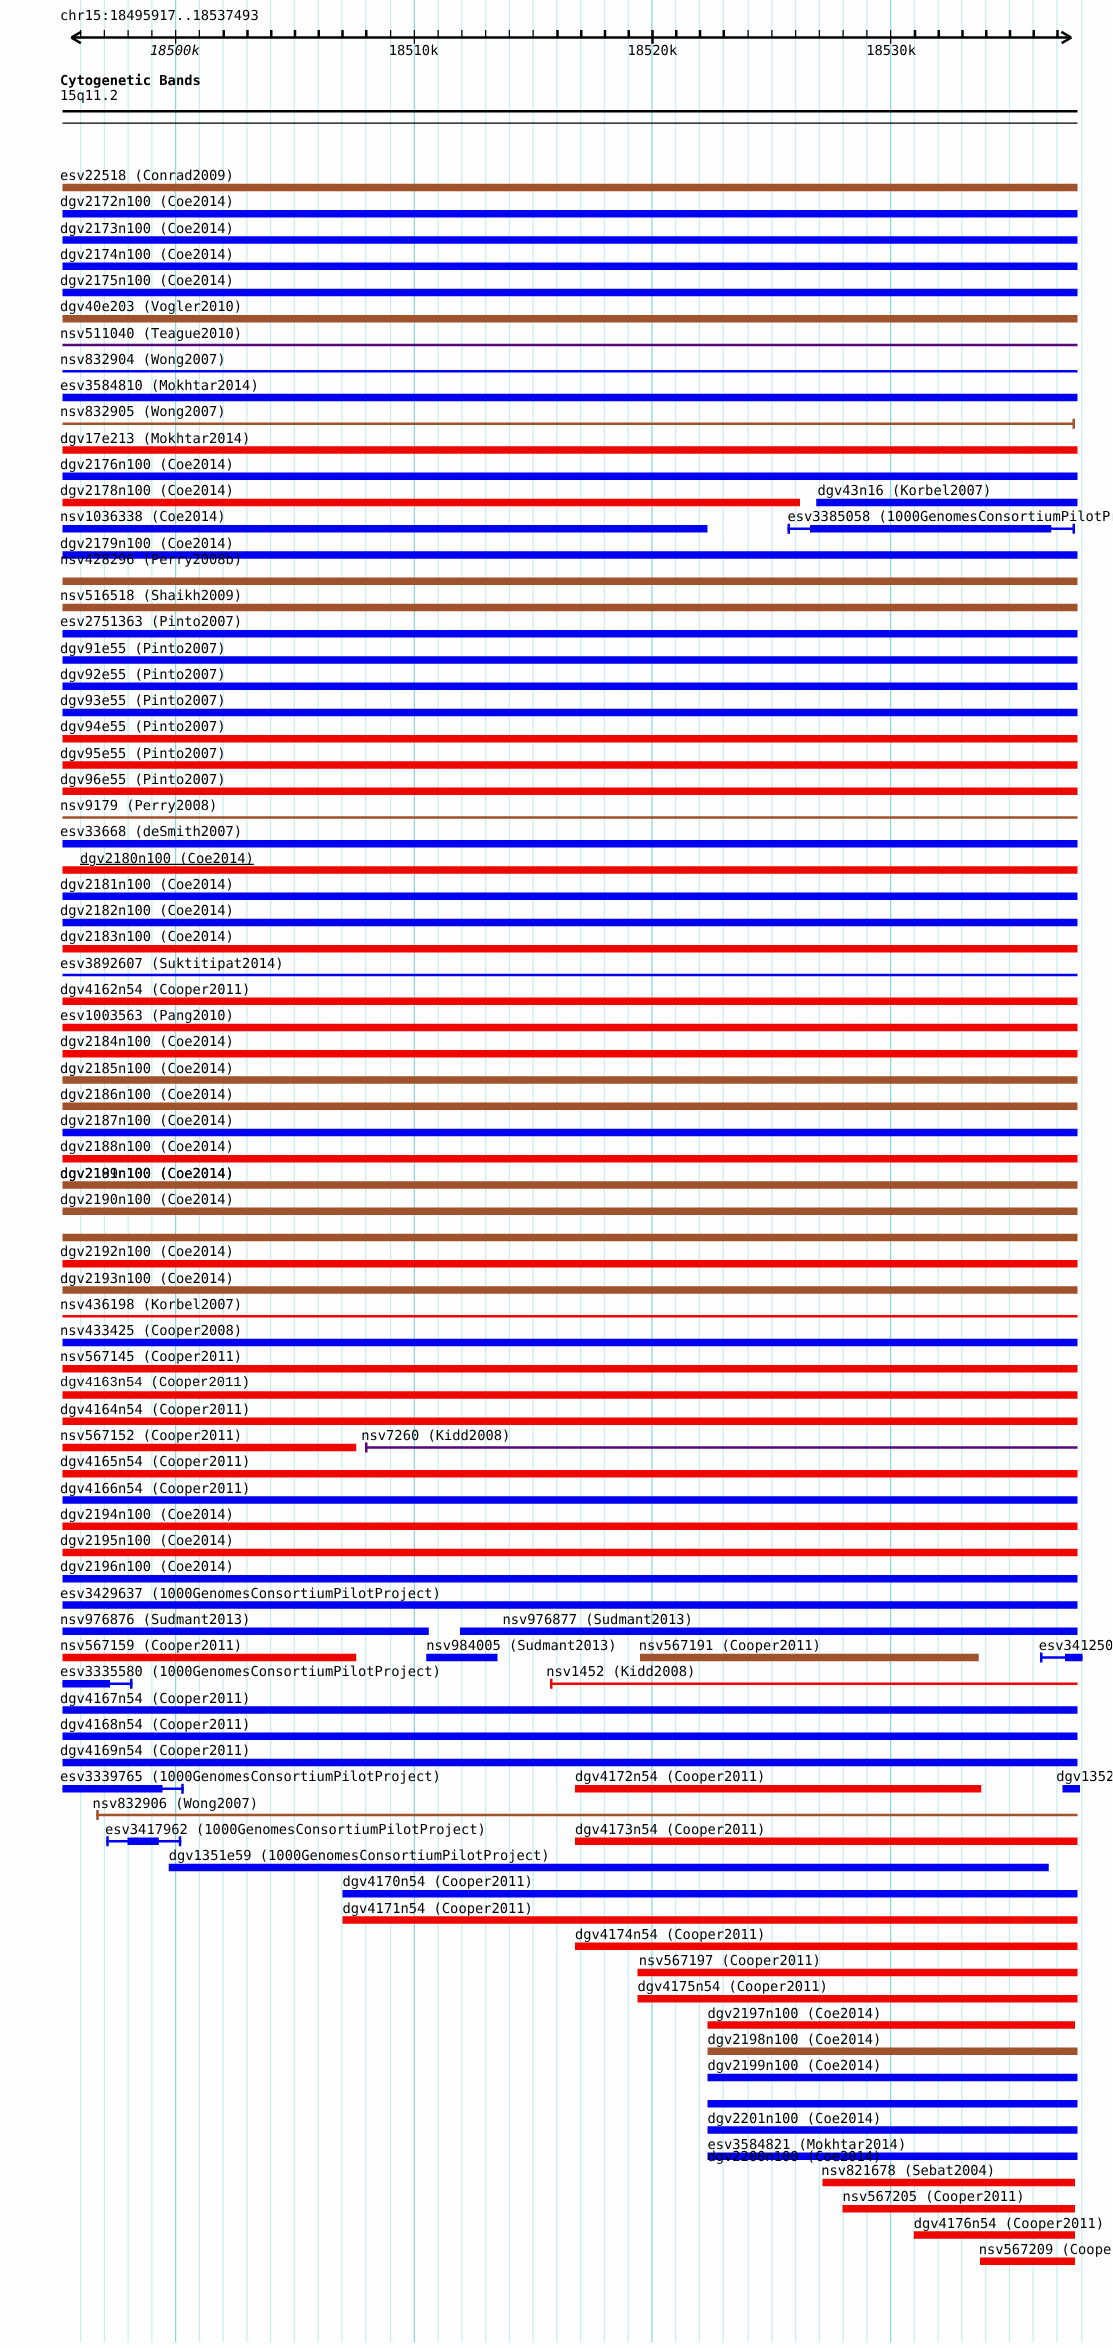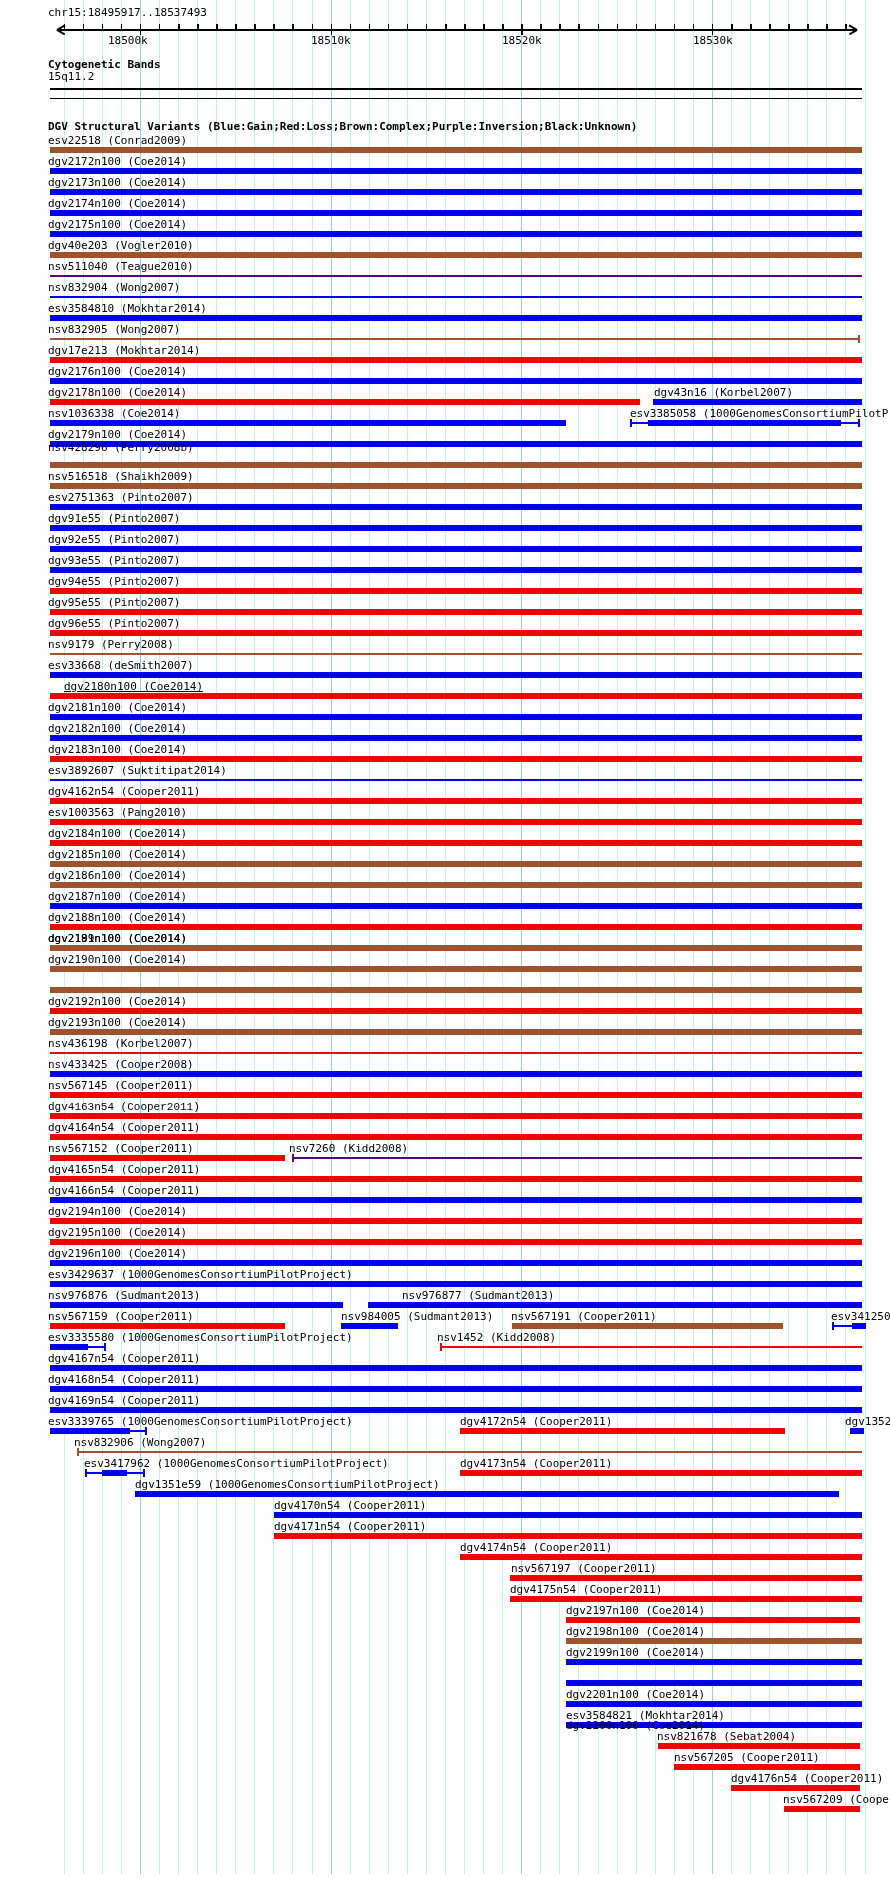--- a/index.html
+++ b/index.html
@@ -114,31 +114,30 @@
       <div class="rtick" style="left: 673.84px; top: 24px; height: 6px;"></div>
       <div class="rtick" style="left: 692.91px; top: 24px; height: 6px;"></div>
       <div class="rtick" style="left: 711.98px; top: 24px; height: 11px;"></div>
       <div class="rtick" style="left: 731.05px; top: 24px; height: 6px;"></div>
       <div class="rtick" style="left: 750.12px; top: 24px; height: 6px;"></div>
       <div class="rtick" style="left: 769.19px; top: 24px; height: 6px;"></div>
       <div class="rtick" style="left: 788.26px; top: 24px; height: 6px;"></div>
       <div class="rtick" style="left: 807.33px; top: 24px; height: 6px;"></div>
       <div class="rtick" style="left: 826.4px; top: 24px; height: 6px;"></div>
       <div class="rtick" style="left: 845.47px; top: 24px; height: 6px;"></div>
-      <div class="txt" style="left: 108px; top: 35px;">18500k</div>
+      <div class="txt" style="left: 120px; top: 35px; font-style: italic;">18500k</div>
       <div class="txt" style="left: 311px; top: 35px;">18510k</div>
       <div class="txt" style="left: 502px; top: 35px;">18520k</div>
       <div class="txt" style="left: 693px; top: 35px;">18530k</div>
     </div>
 
   <div class="txt bold" style="left:48px; top:59px;">Cytogenetic Bands</div>
   <div class="txt" style="left:48px; top:71px;">15q11.2</div>
   <div class="bandbox" style="left:50px; top:88px; width:812px; height:8px;"></div>
 
-  <div class="txt bold" style="left:48px; top:121px;">DGV Structural Variants (Blue:Gain;Red:Loss;Brown:Complex;Purple:Inversion;Black:Unknown)</div>
 
   <div id="rows">
       <div>
         <div class="txt" style="left: 48px; top: 135px;">esv22518 (Conrad2009)</div>
         <div class="bar" style="left: 50px; top: 147px; width: 812px; background: rgb(160, 82, 45);"></div>
       </div>
       <div>
         <div class="txt" style="left: 48px; top: 156px;">dgv2172n100 (Coe2014)</div>
         <div class="bar" style="left: 50px; top: 168px; width: 812px; background: rgb(2, 2, 238);"></div>
       </div>

